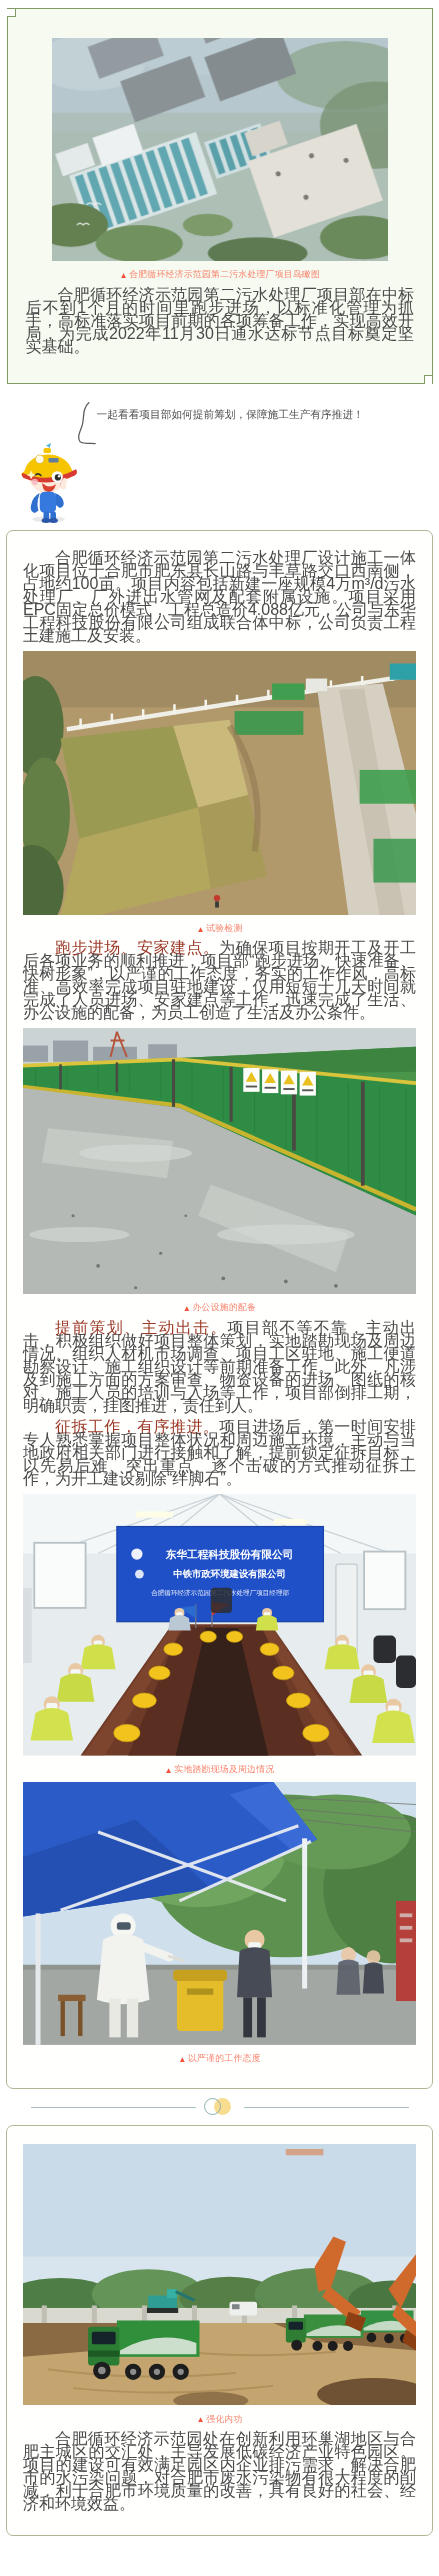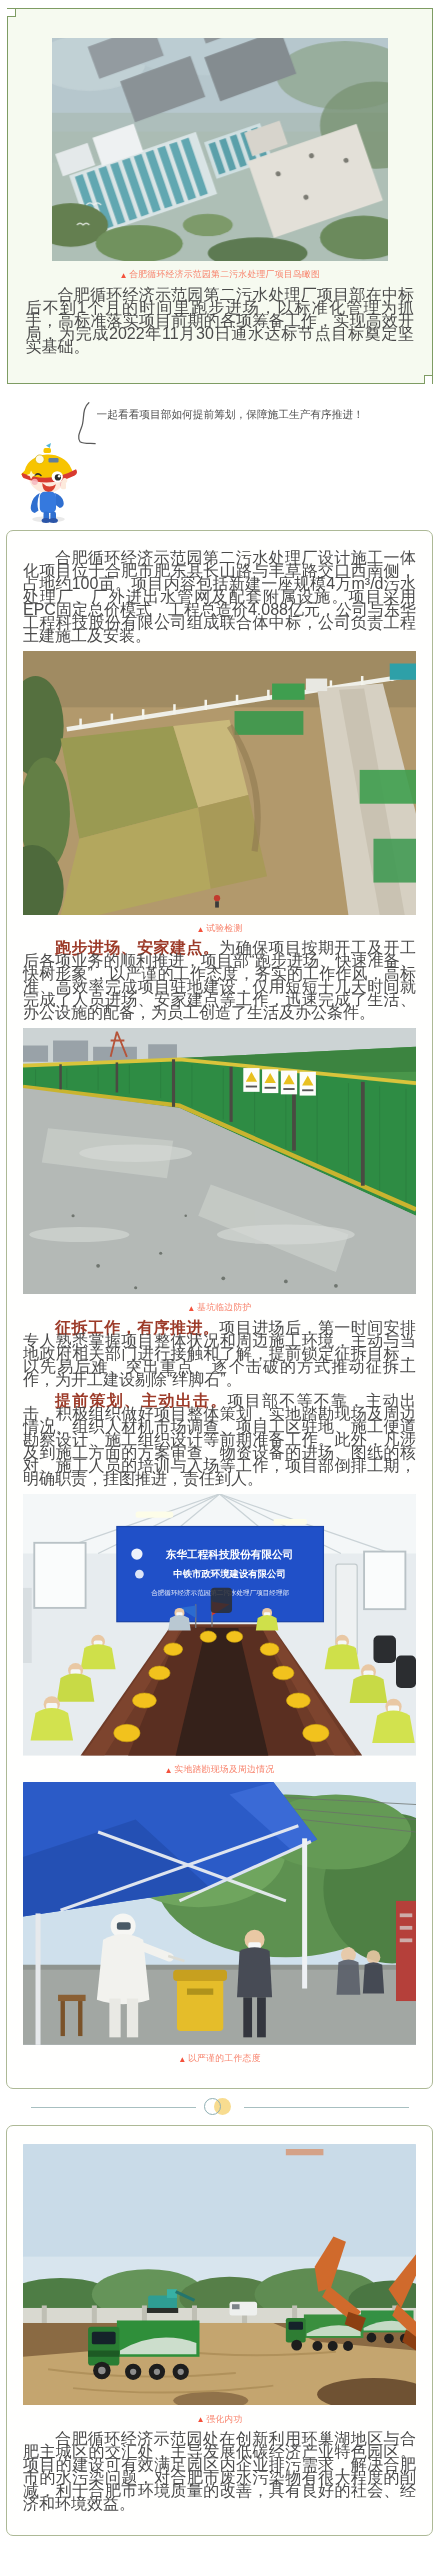--- a/index.html
+++ b/index.html
@@ -15,21 +15,21 @@
   .gbox{margin:0 6.3px;background:#fffffe;border:0.6px solid #adb996;border-radius:7px;padding:14px 15.7px 16.3px;}
 
   .photo{display:block;width:100%;height:auto;border-radius:0.6px;}
   .photo-wrap{margin:3.8px 0 0;font-size:0;text-align:right;}
   .hero-photo-wrap{margin:0 26px;}
 
   .caption{display:flex;align-items:center;justify-content:center;margin:8.2px 0 6.3px;font-size:8.8px;color:#f8826b;letter-spacing:0.3px;}
   .caption .tri{color:#f4513b;font-size:8.2px;margin-right:1.3px;}
 
   p.body{font-size:16px;line-height:13px;text-align:justify;text-indent:2em;margin:6.3px 0 8.8px;color:#4a4a4a;}
-  p.body .lead{font-weight:bold;color:#9c3a28;}
+  p.body .lead{font-weight:normal;color:#9c3a28;}
 
   
   .speech-row{display:flex;justify-content:center;align-items:flex-start;margin:16.3px 19px 0;}
   .speech-text{font-size:10.7px;color:#4f4f4f;margin-top:7.5px;}
   .mascot-row{margin:-3.8px 0 6.3px 16.3px;height:80px;}
 
   
   .divider{display:flex;align-items:center;justify-content:center;margin:8.8px 15px 8.2px;}
   .divider .line{height:0.6px;background:#a7bfc0;width:165px;}
   .circles{position:relative;width:33px;height:19px;margin:0 7.5px;}
@@ -276,26 +276,26 @@
             <circle cx="80" cy="300" r="2.5"></circle>
           <circle cx="420" cy="405" r="3"></circle>
             <circle cx="260" cy="300" r="2"></circle>
             <circle cx="180" cy="415" r="2.5"></circle>
             <circle cx="500" cy="412" r="3"></circle>
         </g>
       </svg>
     </div>
     <div class="caption">
       <span class="tri">▲</span>
-      <span>基坑临边防护</span>
-    </div>
+      <span>办公设施的配备</span>
+    </div>
+
+    <p class="body"><strong class="lead">提前策划、主动出击。</strong><span>项目部不等不靠，主动出击，积极组织做好项目整体策划，实地踏勘现场及周边情况、组织人材机市场调查、项目工区驻地、施工便道勘察设计、施工组织设计等前期准备工作。此外，凡涉及到施工方面的方案审查、物资设备的进场、图纸的核对、施工人员的培训与入场等工作，项目部倒排工期，明确职责，挂图推进，责任到人。</span></p>
 
     <p class="body"><strong class="lead">征拆工作，有序推进。</strong><span>项目进场后，第一时间安排专人熟悉掌握项目整体状况和周边施工环境，主动与当地政府相关部门进行接触和了解，提前锁定征拆目标，以先易后难、突出重点、逐个击破的方式推动征拆工作，为开工建设剔除“绊脚石”。</span></p>
-
-    <p class="body"><strong class="lead">提前策划、主动出击。</strong><span>项目部不等不靠，主动出击，积极组织做好项目整体策划，实地踏勘现场及周边情况、组织人材机市场调查、项目工区驻地、施工便道勘察设计、施工组织设计等前期准备工作。此外，凡涉及到施工方面的方案审查、物资设备的进场、图纸的核对、施工人员的培训与入场等工作，项目部倒排工期，明确职责，挂图推进，责任到人。</span></p>
 
     <div class="photo-wrap">
       <svg class="photo" viewBox="0 0 628 418" aria-hidden="true">
         <rect width="628" height="418" fill="#e7ecef"></rect>
         <polygon points="0,0 628,0 628,95 0,95" fill="#f4f7f8"></polygon>
         <g stroke="#c9d2d6" stroke-width="2">
           <line x1="314" y1="0" x2="40" y2="95"></line>
             <line x1="314" y1="0" x2="120" y2="95"></line>
             <line x1="314" y1="0" x2="200" y2="95"></line>
           <line x1="314" y1="0" x2="428" y2="95"></line>

